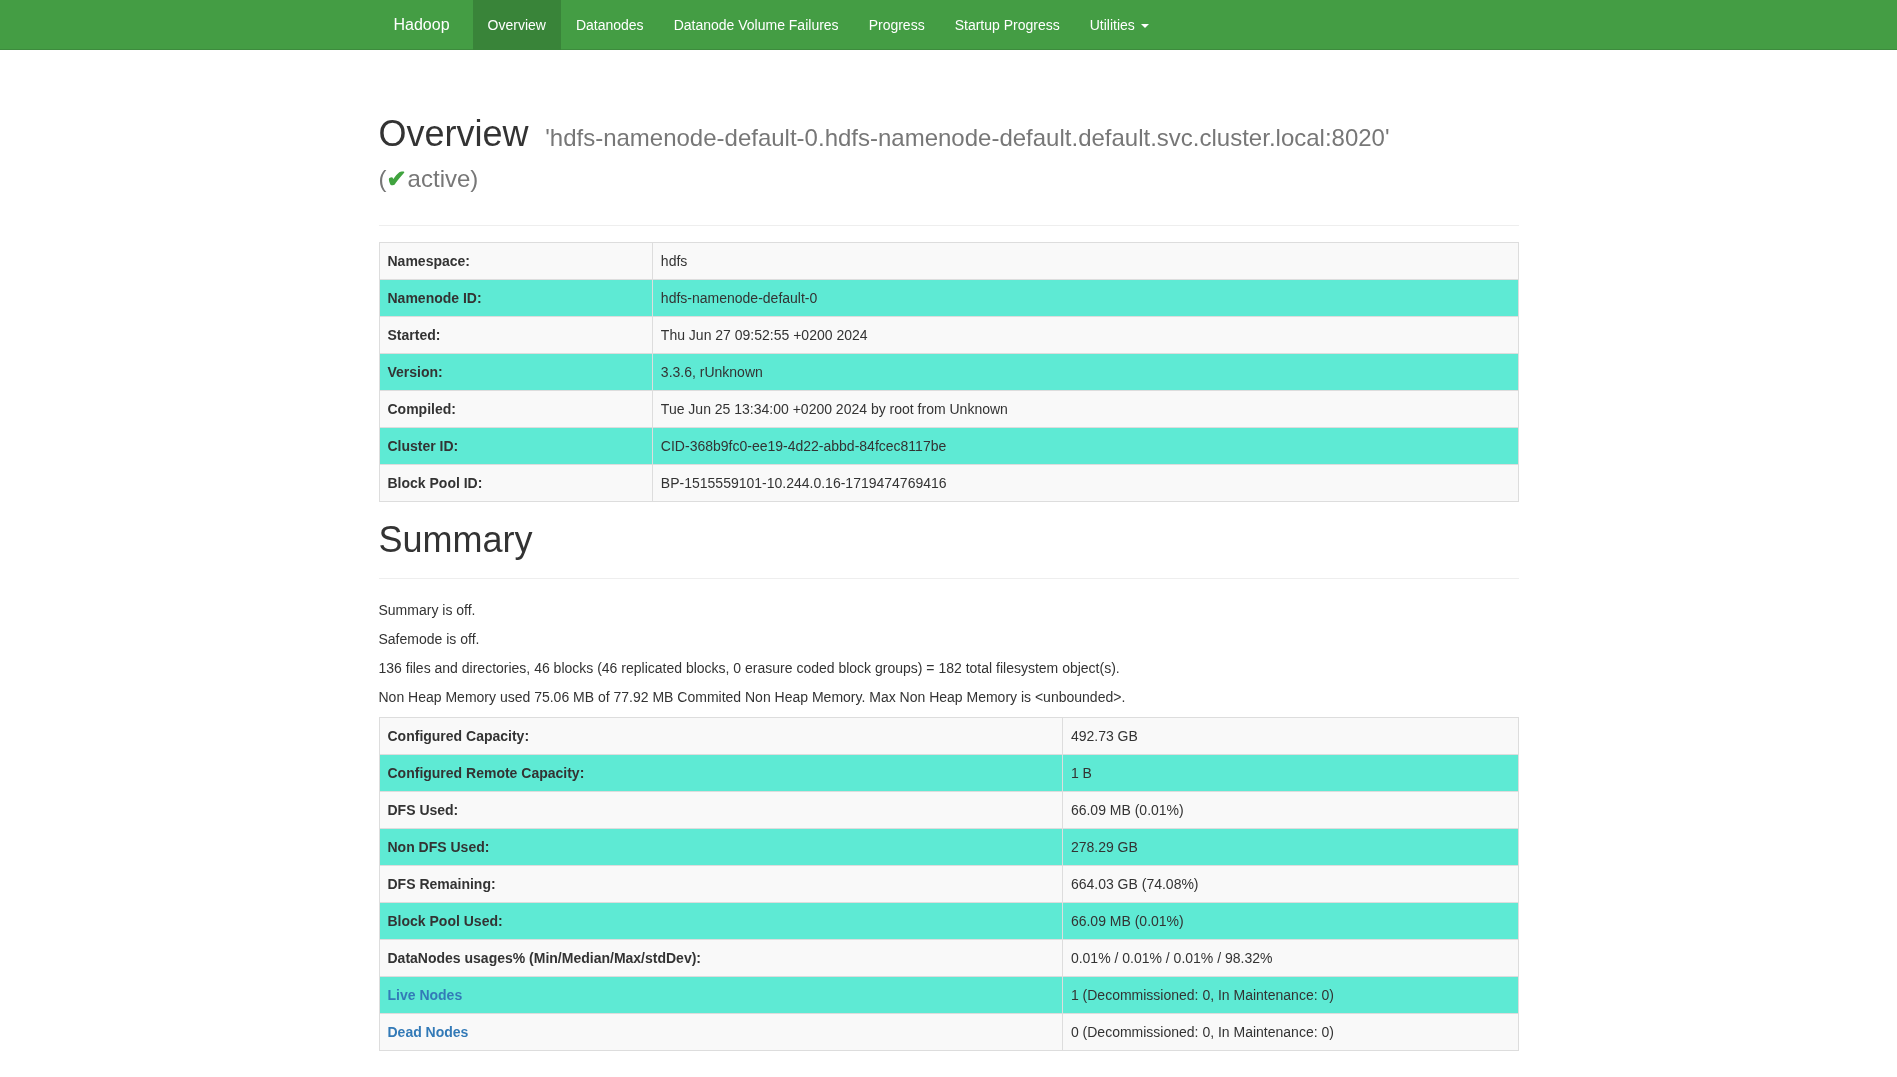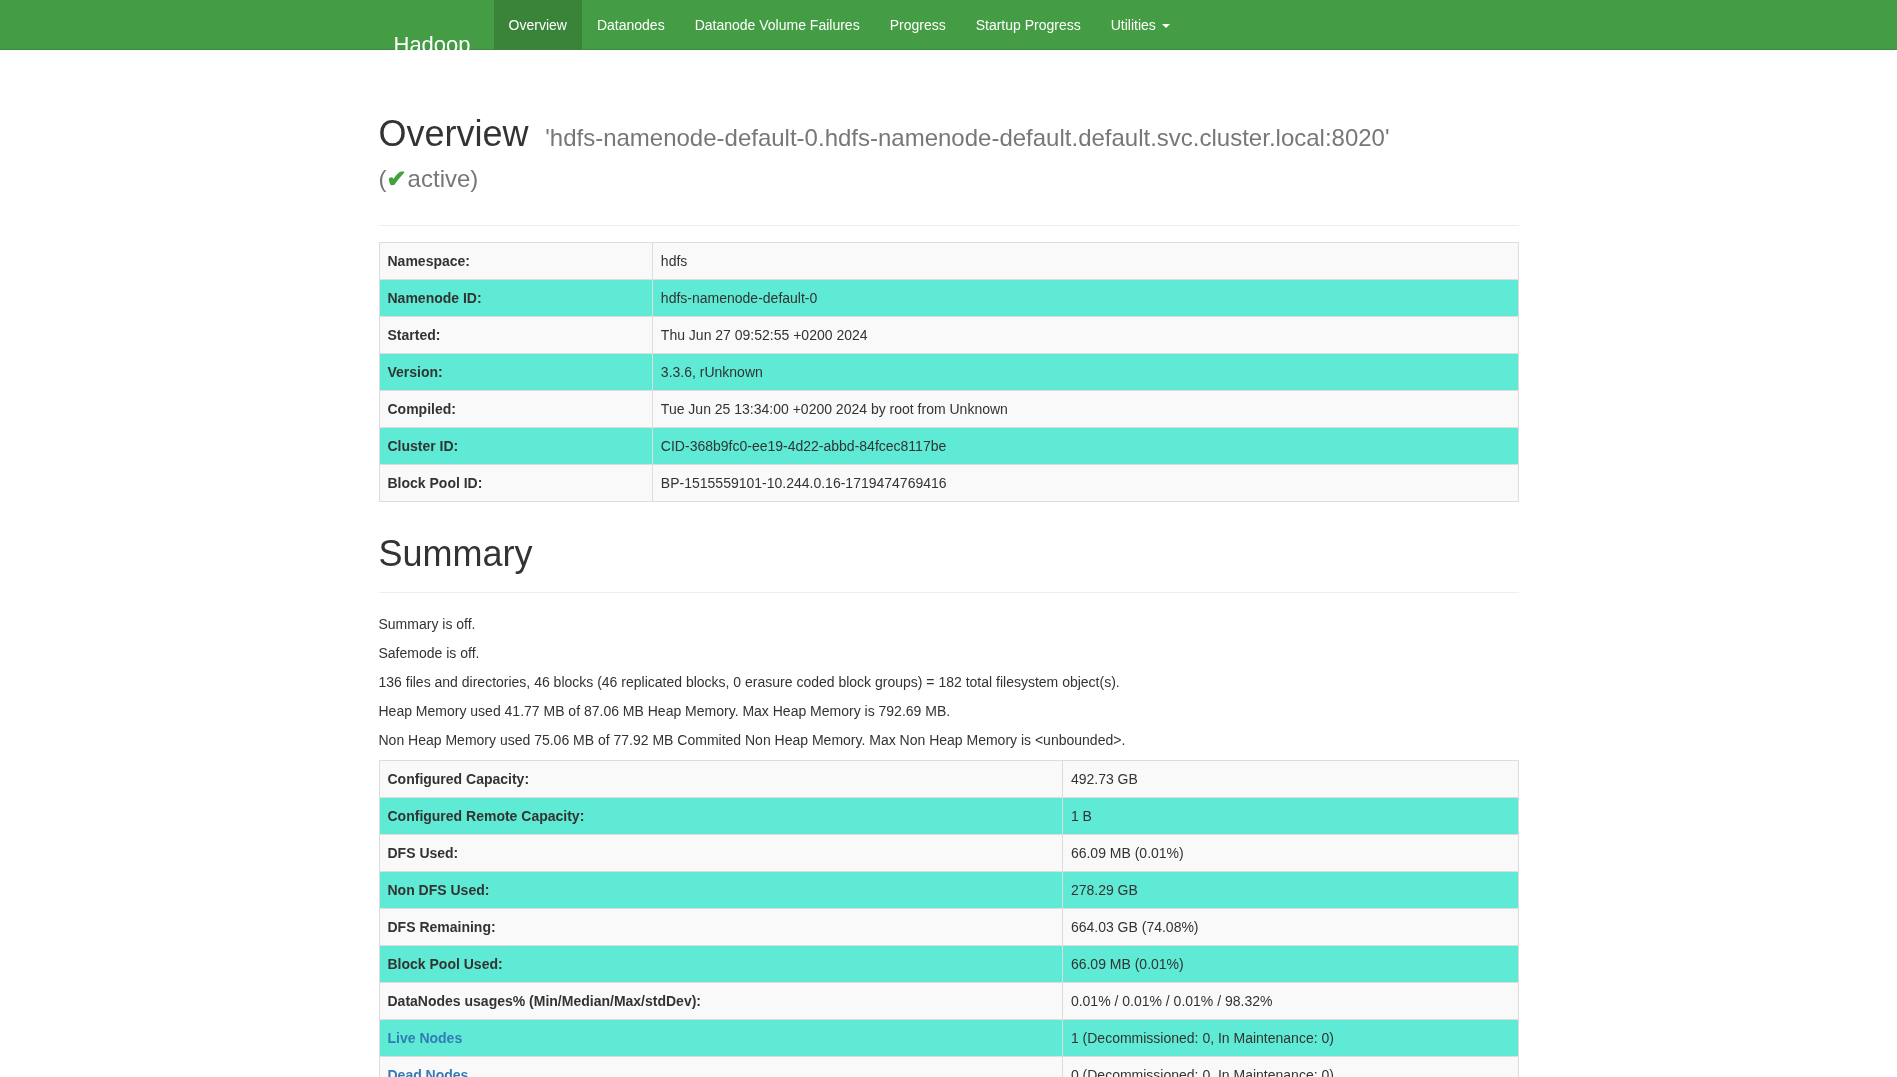--- a/index.html
+++ b/index.html
@@ -14,21 +14,21 @@
   
   .navbar {
     height: 50px;
     background: #449d44;
     border-bottom: 1px solid #3d8b3d;
   }
   .container { width: 1170px; margin: 0 auto; padding: 0 15px; }
   .navbar .container { display: flex; align-items: stretch; height: 50px; }
   .navbar-brand {
     display: block; padding: 14px 15px; margin-right: 8px;
-    color: #ffffff; font-size: 22px; line-height: 21px; text-decoration: none; margin-top: 20px;
+    color: #ffffff; font-size: 16px; line-height: 21px; text-decoration: none;
   }
   .nav { display: flex; list-style: none; }
   .nav li { display: block; }
   .nav li a {
     display: block; padding: 15px; color: #ffffff; font-size: 14px;
     line-height: 20px; text-decoration: none; height: 50px;
   }
   .nav li.active a { background: #398439; }
   .caret-icon {
     display: inline-block; width: 0; height: 0; margin-left: 6px;
@@ -36,21 +36,21 @@
     border-top: 4px solid #ffffff;
     border-right: 4px solid transparent;
     border-left: 4px solid transparent;
   }
 
   
   .page-header {
     border-bottom: 1px solid #eeeeee;
   }
   .page-header.first { margin: 64px 0 16px; padding-bottom: 30px; }
-  .page-header.second { margin: 32px 0 22px; padding-bottom: 18px; }
+  .page-header.second { margin: 18px 0 22px; padding-bottom: 18px; }
   h1 {
     font-size: 36px; font-weight: 400; line-height: 1.1; color: #333333;
   }
   h1 .subtitle {
     font-size: 24px; font-weight: 400; color: #777777;
     line-height: 1.4; margin-left: 10px;
   }
   .check-glyph { color: #40a33f; font-weight: bold; margin-right: 1px; }
 
   
@@ -146,21 +146,20 @@
   </table>
 
   <div class="page-header second">
     <h1>Summary</h1>
   </div>
 
   <div class="summary-text">
     <p>Summary is off.</p>
     <p>Safemode is off.</p>
     <p>136 files and directories, 46 blocks (46 replicated blocks, 0 erasure coded block groups) = 182 total filesystem object(s).</p>
-    <p>Heap Memory used 41.77 MB of 87.06 MB Heap Memory. Max Heap Memory is 792.69 MB.</p>
     <p>Non Heap Memory used 75.06 MB of 77.92 MB Commited Non Heap Memory. Max Non Heap Memory is &lt;unbounded&gt;.</p>
   </div>
 
   <table class="tbl tbl2">
     <tbody>
       <tr>
         <th>Configured Capacity:</th>
         <td>492.73 GB</td>
       </tr>
       <tr>

